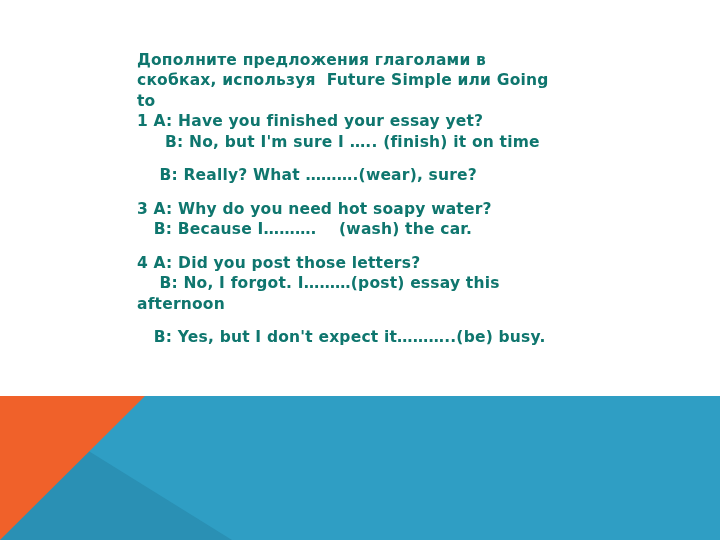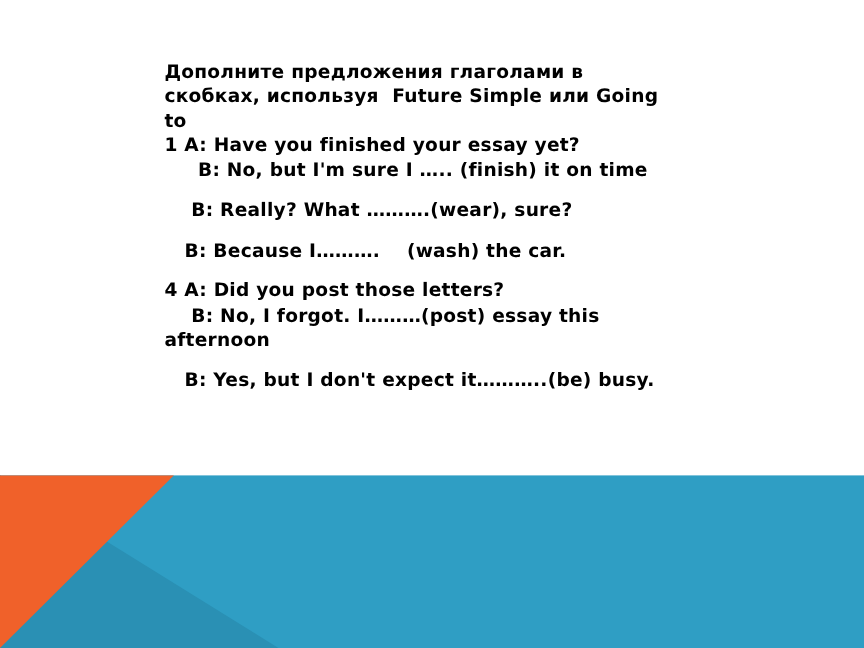--- a/index.html
+++ b/index.html
@@ -57,21 +57,21 @@
   }
   .content {
     position: absolute;
     left: 137px;
     top: 50px;
     width: 500px;
   }
   .line {
     font-size: 15.5px;
     font-weight: bold;
-    color: #000000;
+    color: #0f766e;
     line-height: 1.32;
     letter-spacing: 0.2px;
     white-space: pre-wrap;
   }
   .gap {
     height: 13px;
   }
 </style>
 </head>
 <body>
@@ -92,20 +92,21 @@
 
     <div class="line">1 A: Have you finished your essay yet?</div>
     <div class="line">     B: No, but I'm sure I ….. (finish) it on time</div>
 
     <div class="gap"></div>
 
     <div class="line">    B: Really? What ……….(wear), sure?</div>
 
     <div class="gap"></div>
 
+    <div class="line">3 A: Why do you need hot soapy water?</div>
     <div class="line">   B: Because I……….    (wash) the car.</div>
 
     <div class="gap"></div>
 
     <div class="line">4 A: Did you post those letters?</div>
     <div class="line">    B: No, I forgot. I………(post) essay this</div>
     <div class="line">afternoon</div>
 
     <div class="gap"></div>
 

